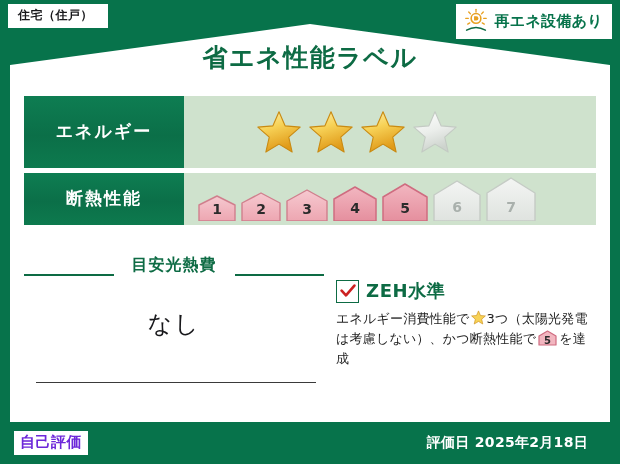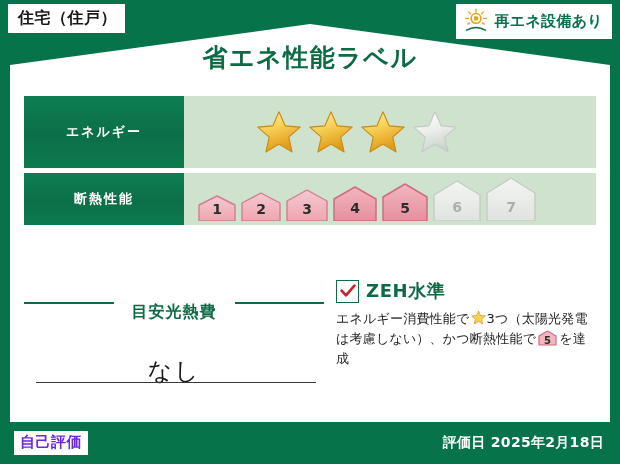--- a/index.html
+++ b/index.html
@@ -15,22 +15,22 @@
     width:620px;height:464px;
     background:#07734b;
     box-sizing:border-box;
     overflow:hidden;
   }
 
   
   .chip-top-left{
     position:absolute;left:8px;top:4px;
     background:#ffffff;
-    padding:5px 8px 6px 10px;
-    font-size:16px;font-weight:bold;color:#17171a;
+    padding:5px 15px 6px 10px;
+    font-size:12px;font-weight:bold;color:#17171a;
     letter-spacing:0.5px;
     line-height:1.1;
     z-index:7;
   }
 
   
   .chip-top-right{
     position:absolute;right:8px;top:4px;
     background:#ffffff;
     padding:4px 9px 5px 7px;
@@ -75,21 +75,21 @@
     display:flex;align-items:stretch;
     background:#cfe2cd;
     height:72px;
     margin-bottom:5px;
   }
   .perf-row.row-insul{height:52px;margin-bottom:8px;}
   .row-label{
     flex:0 0 160px;
     background:linear-gradient(180deg,#0e7d52 0%,#0b6f48 55%,#0d7a4e 100%);
     display:flex;flex-direction:row;align-items:center;justify-content:center;
-    color:#ffffff;font-weight:bold;font-size:13px;letter-spacing:2px;
+    color:#ffffff;font-weight:bold;font-size:17px;letter-spacing:2px;
     line-height:1.28;
   }
   .row-value{
     flex:1 1 auto;display:flex;align-items:center;
   }
 
   
   .stars{display:flex;align-items:center;gap:6px;padding-left:72px;}
   .star{width:46px;height:46px;display:block;}
 
@@ -109,23 +109,22 @@
 
   
   .bottom{
     position:absolute;left:24px;top:255px;width:572px;height:150px;
     z-index:6;display:flex;
   }
   .cost-col{
     flex:0 0 300px;position:relative;
   }
   .cost-head{
-    display:flex;align-items:flex-start;gap:12px;
+    display:flex;align-items:flex-end;gap:12px;
     width:100%;
-    margin-top:47px;
   }
   .cost-head .rule{flex:1 1 auto;height:2px;background:#0d6b44;}
   .cost-head .cost-title{
     padding:0 6px;
     font-size:16px;font-weight:bold;color:#0d6b44;letter-spacing:1px;
     white-space:nowrap;
   }
   .cost-value{
     margin-top:32px;text-align:center;
     font-size:24px;font-weight:normal;color:#17171a;letter-spacing:2px;
@@ -173,21 +172,21 @@
     margin-left:14px;
     background:#ffffff;color:#6d28d9;
     font-size:15px;font-weight:bold;letter-spacing:0.5px;
     padding:2px 6px 3px 6px;
   }
   .footer-name{
     margin-left:7px;font-size:14px;font-weight:bold;letter-spacing:0.4px;
     white-space:nowrap;
   }
   .footer-date{
-    margin-left:auto;margin-right:16px;
+    margin-left:auto;margin-right:32px;
     font-size:14px;font-weight:bold;letter-spacing:0.3px;white-space:nowrap;
   }
 </style>
 </head>
 <body>
 
 <div class="label-root">
 
   <div class="house-body"></div>
 

